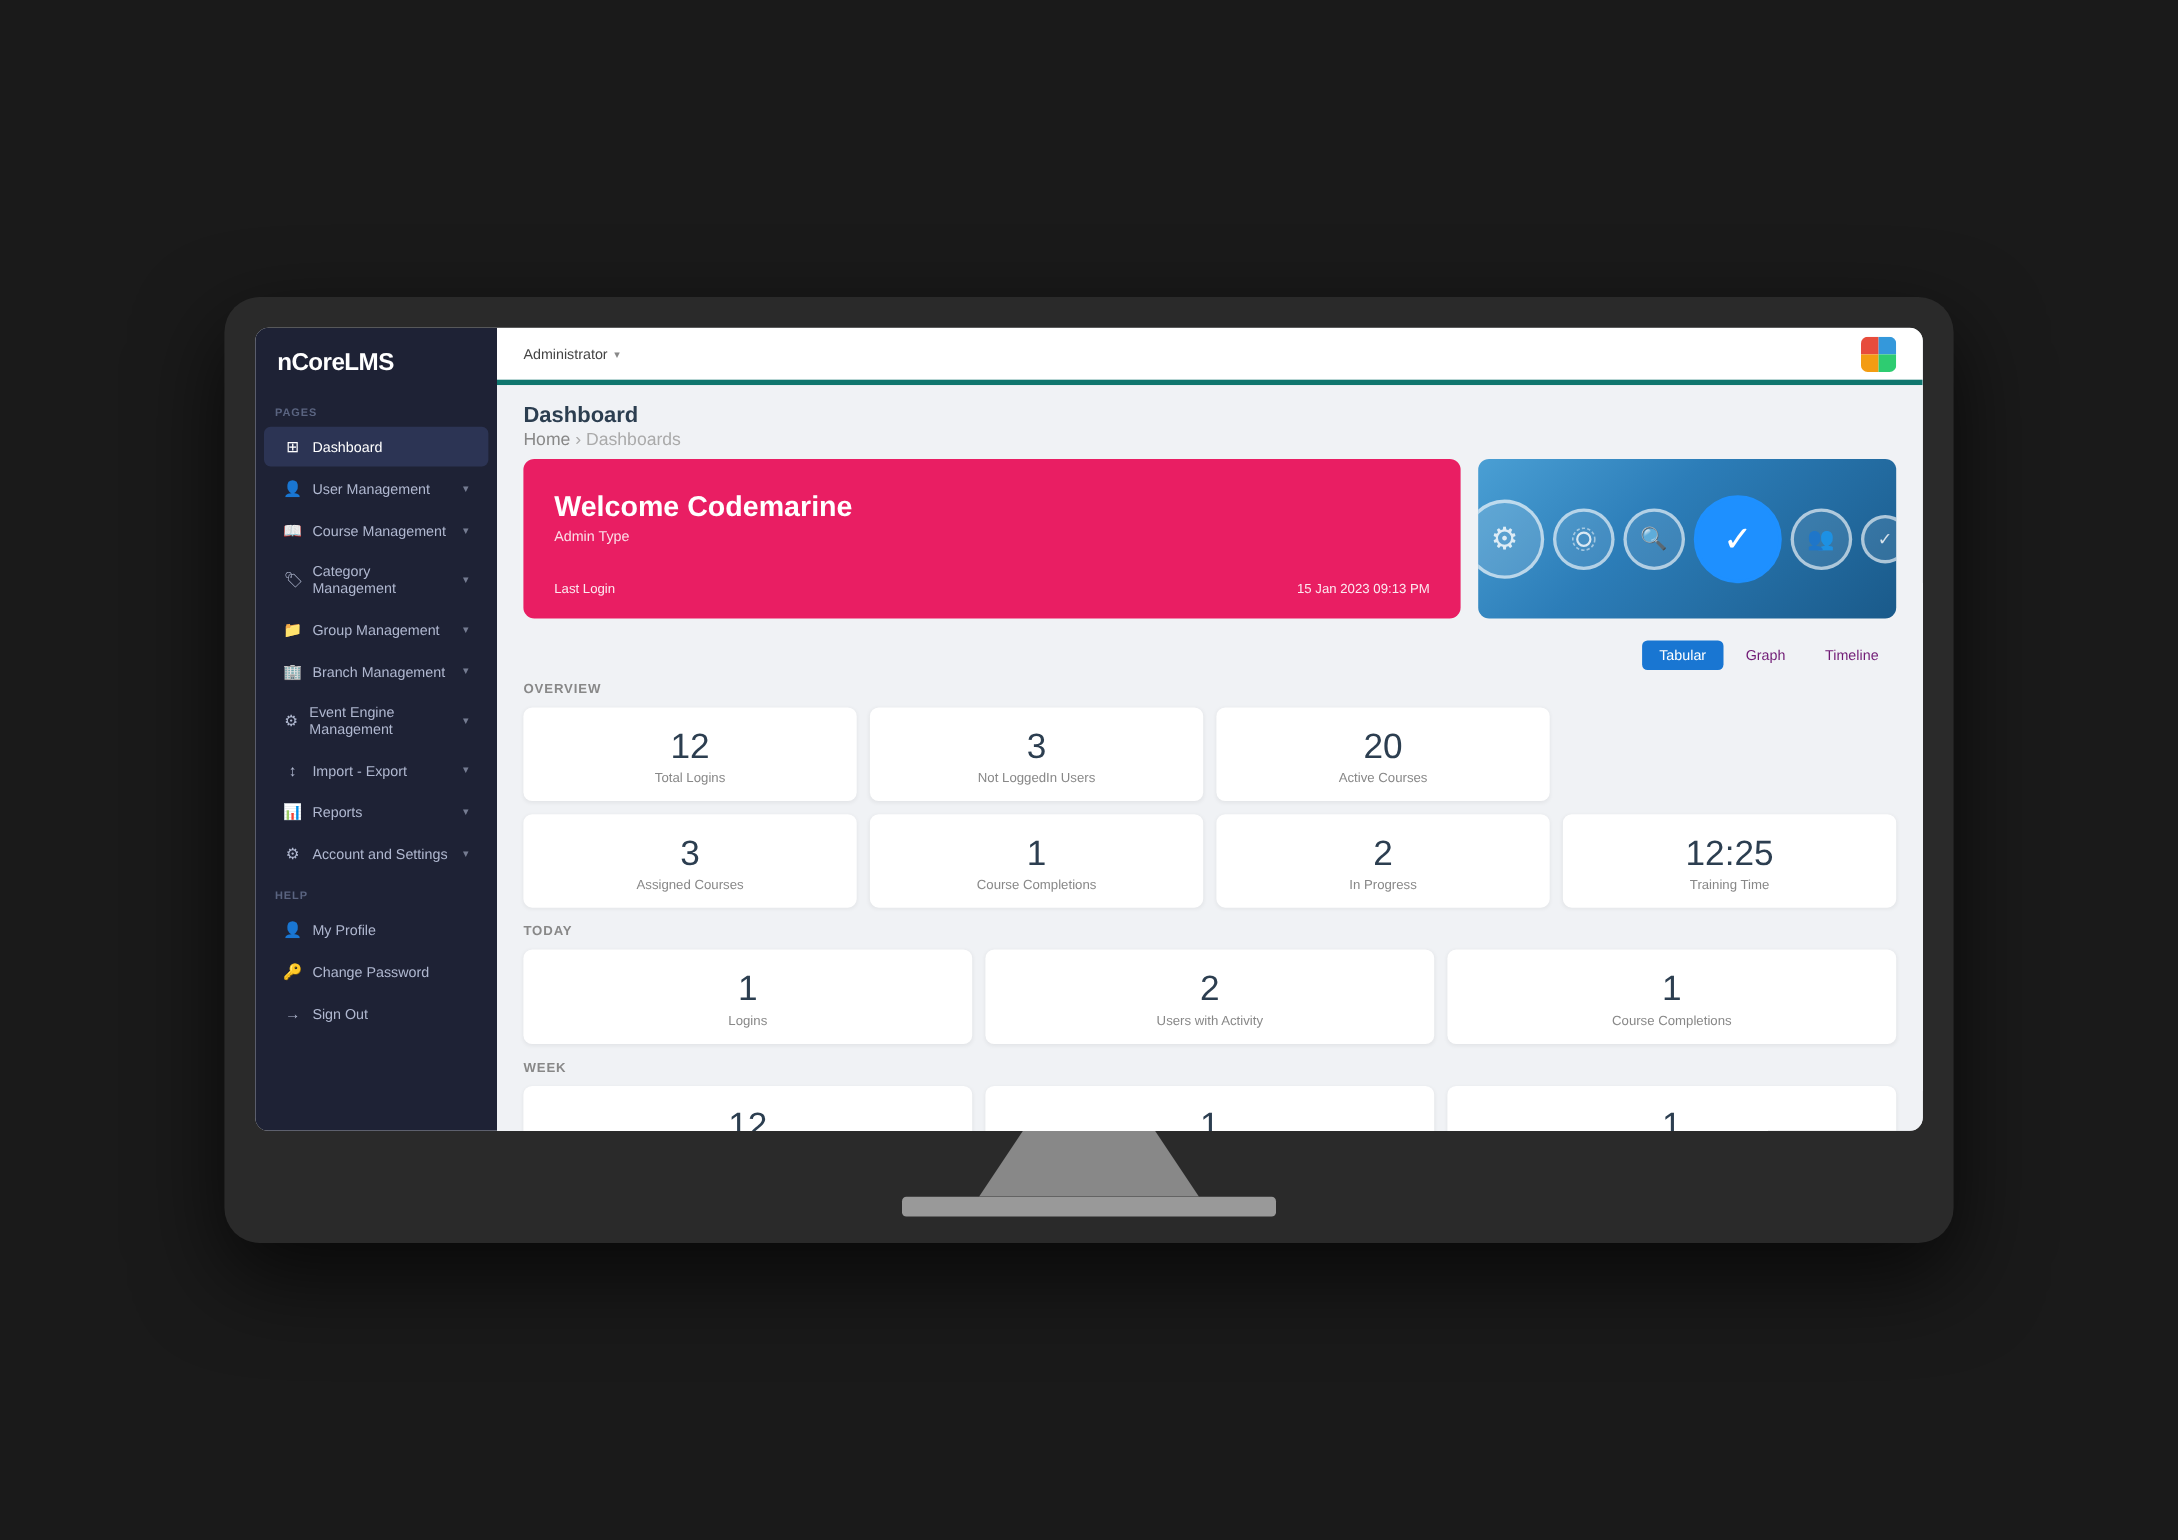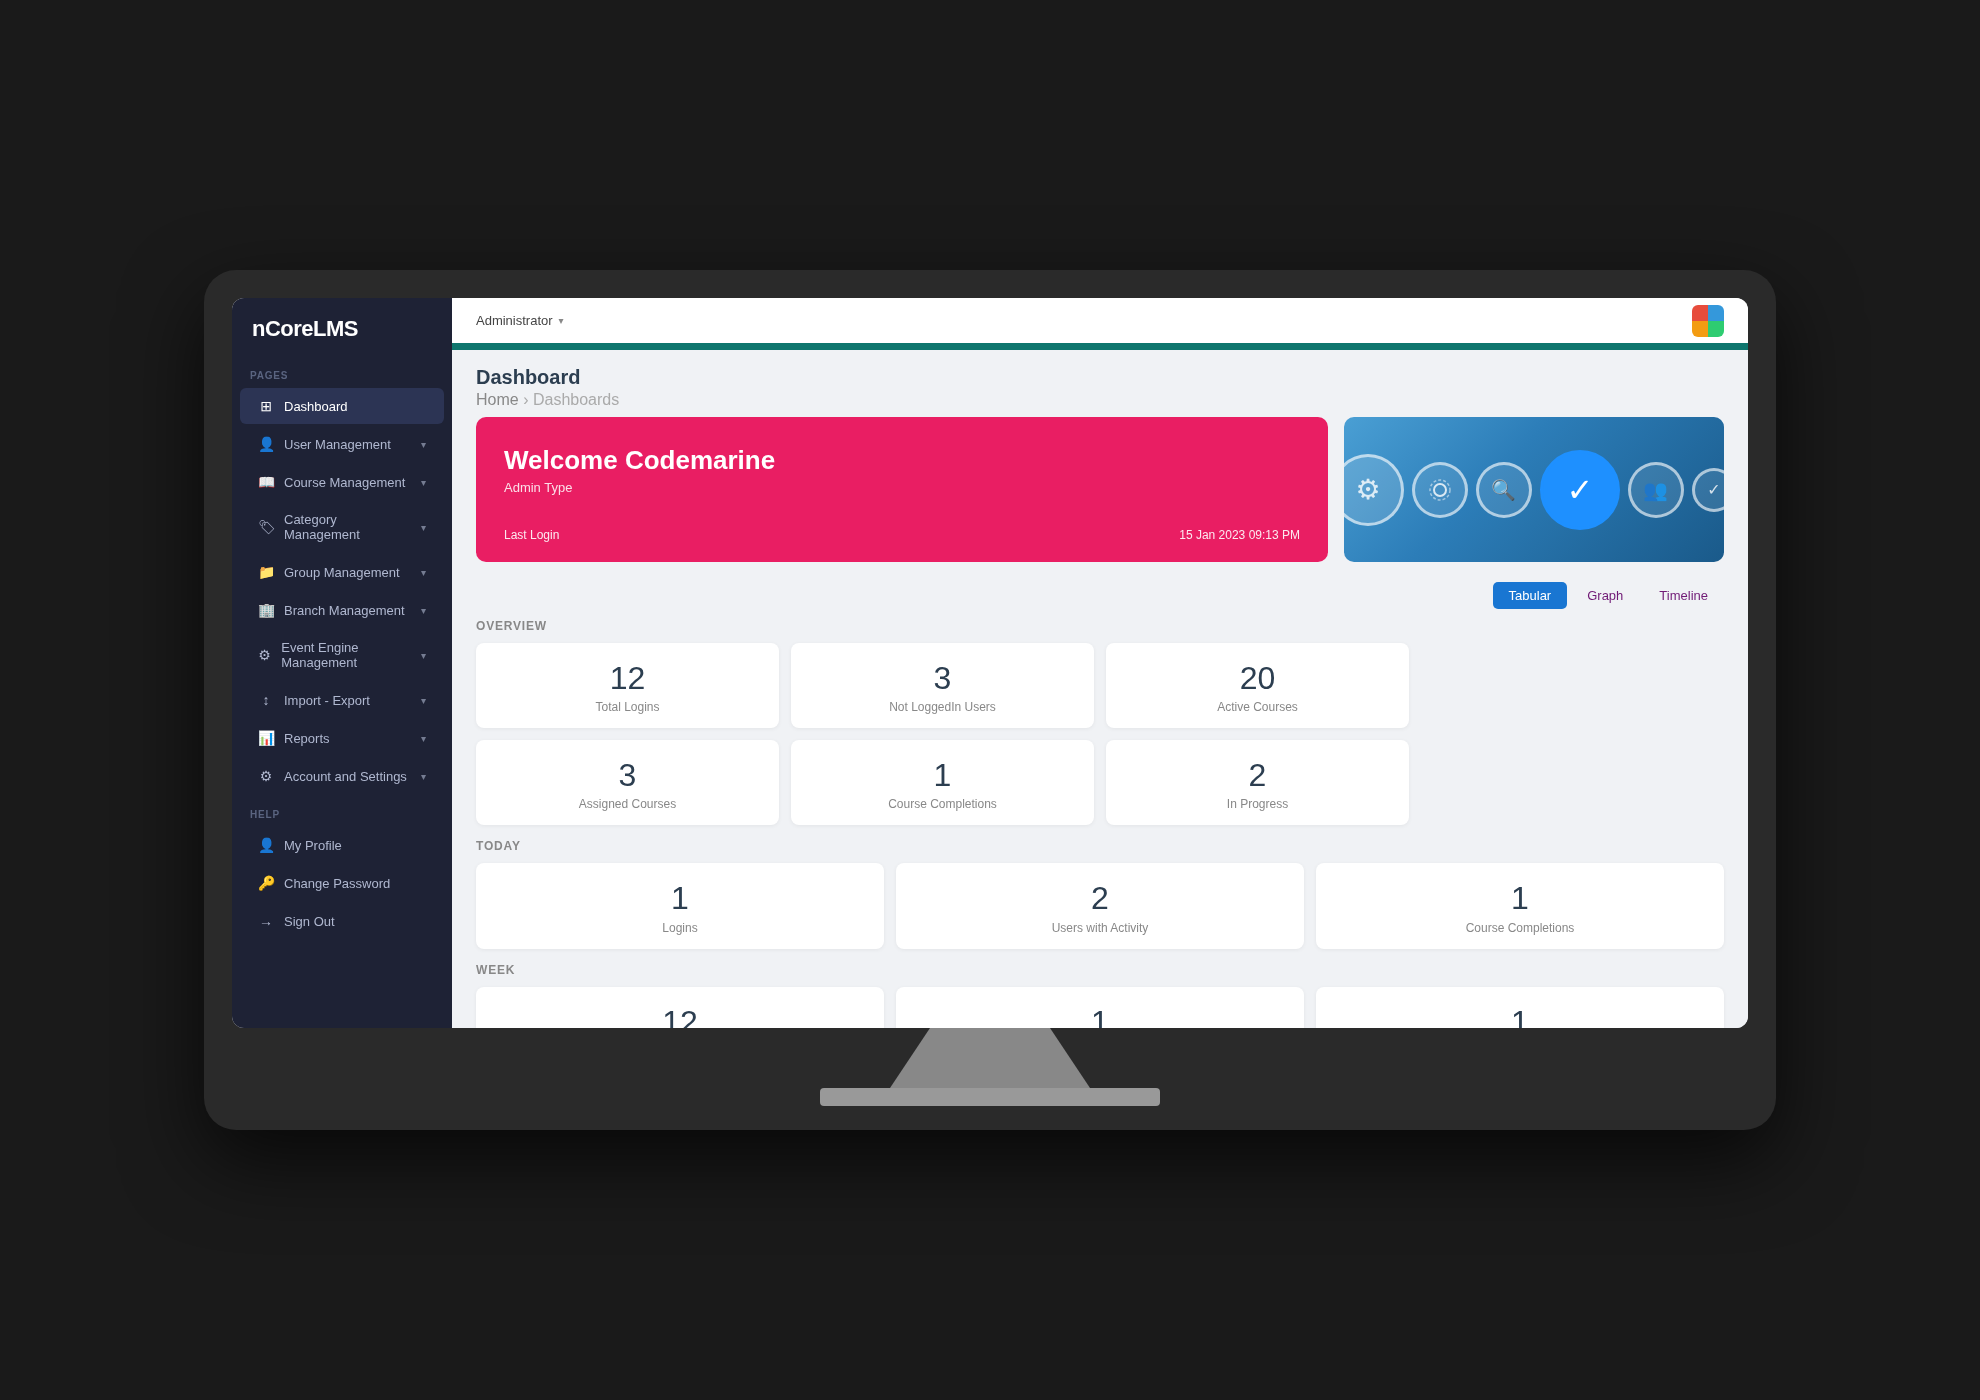--- a/index.html
+++ b/index.html
@@ -102,21 +102,21 @@
       background: #f0f2f5;
     }
 
     
     .topbar {
       background: #fff;
       display: flex;
       align-items: center;
       justify-content: space-between;
       padding: 10px 24px;
-      border-bottom: 7px solid #0f766e;
+      border-bottom: 5px solid #0f766e;
       height: 52px;
     }
     .topbar-left {
       display: flex;
       align-items: center;
       gap: 8px;
     }
     .admin-dropdown {
       display: flex;
       align-items: center;
@@ -463,20 +463,24 @@
             <div class="stat-label">Assigned Courses</div>
           </div>
           <div class="stat-card">
             <div class="stat-number">1</div>
             <div class="stat-label">Course Completions</div>
           </div>
           <div class="stat-card">
             <div class="stat-number">2</div>
             <div class="stat-label">In Progress</div>
           </div>
+          <div class="stat-card">
+            <div class="stat-number">12:25</div>
+            <div class="stat-label">Training Time</div>
+          </div>
         </div>
 
         <div class="section-divider">
           <div class="section-label">TODAY</div>
           <div class="stats-grid-3">
             <div class="stat-card">
               <div class="stat-number">1</div>
               <div class="stat-label">Logins</div>
             </div>
             <div class="stat-card">

